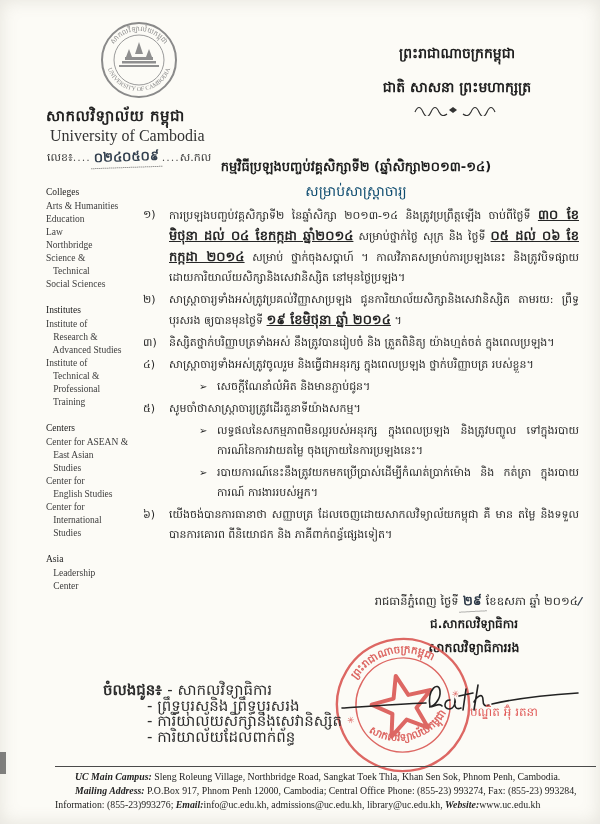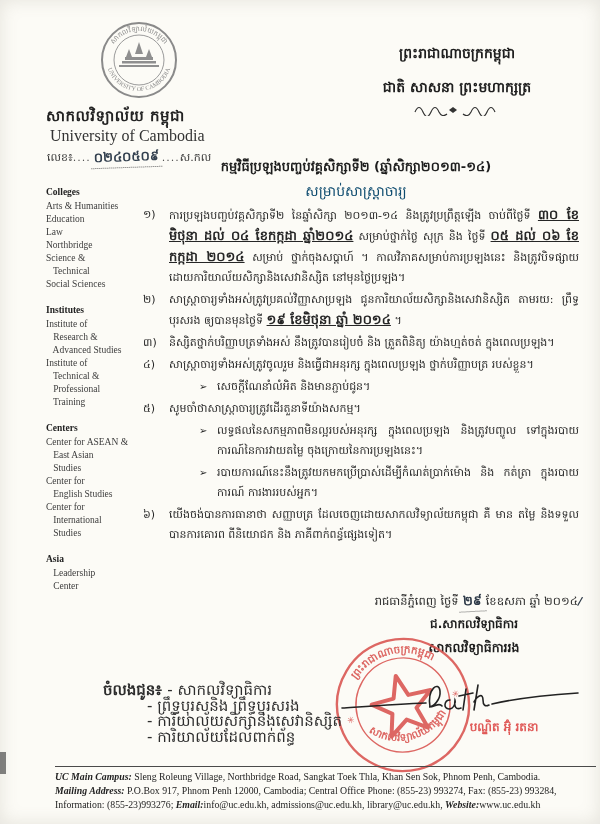--- a/index.html
+++ b/index.html
@@ -22,21 +22,21 @@
 
   
   .title-block{position:absolute;left:138px;top:158px;width:436px;text-align:center;}
   .title-block .t1{font-size:13px;font-weight:bold;color:#1d1d1d;}
   .title-block .t2{font-size:14px;font-weight:normal;color:#0c4a6e;margin-top:5px;}
 
   
   .sidebar{position:absolute;left:46px;top:186px;width:96px;
            font-family:"Liberation Serif",serif;font-size:9.5px;line-height:13px;color:#3c3c3c;}
   .sb-sec{margin-bottom:13px;}
-  .sb-head{font-weight:bold;color:#222;margin-bottom:1px;}
+  .sb-head{font-weight:normal;color:#222;margin-bottom:1px;}
   .sb-line{white-space:pre;}
 
   
   .doc-body{position:absolute;left:143px;top:205px;width:436px;font-size:11px;line-height:20px;color:#262626;}
   .item{display:flex;margin-bottom:2px;}
   .item .num{width:26px;flex:0 0 26px;}
   .item p{margin:0;flex:1;text-align:justify;}
   .hl{font-weight:bold;font-size:13px;text-decoration:underline;}
   .bullet{display:flex;margin:0 0 2px 56px;}
   .bullet .bmark{width:18px;flex:0 0 18px;font-size:10px;}
@@ -46,33 +46,33 @@
   .place-date{position:absolute;left:300px;top:592px;width:282px;text-align:right;font-size:11.5px;color:#262626;}
   .date-hand{display:inline-block;font-weight:bold;font-size:13px;color:#2e3a48;
              border-bottom:1px dotted #666;padding:0 4px;transform:rotate(-3deg);}
   .date-tick{display:inline-block;color:#2e3a48;font-weight:bold;transform:rotate(12deg);}
   .for-rector{position:absolute;left:388px;top:616px;width:172px;text-align:center;
               font-size:12px;font-weight:bold;color:#1d1d1d;}
   .vice-rector{position:absolute;left:388px;top:640px;width:172px;text-align:center;
                font-size:12.5px;font-weight:bold;color:#1d1d1d;}
   .stamp{position:absolute;left:332px;top:634px;width:142px;height:142px;opacity:.88;}
   .signature{position:absolute;left:338px;top:672px;width:244px;height:58px;}
-  .signer{position:absolute;left:428px;top:719px;width:152px;text-align:center;
-          font-size:12px;font-weight:bold;color:#e05a58;}
+  .signer{position:absolute;left:428px;top:704px;width:152px;text-align:center;
+          font-size:12px;font-weight:normal;color:#e05a58;}
 
   
   .cc{position:absolute;left:103px;top:683px;font-size:15px;line-height:15.5px;color:#2d2d2d;}
   .cc .cc-first{font-weight:bold;}
   .cc .cc-item{margin-left:44px;}
   .cc .cc-first .cc-item-inline{font-weight:normal;}
 
   
   .footer{position:absolute;left:55px;top:766px;width:541px;border-top:1.5px solid #4a4a4a;
           padding-top:3px;font-family:"Liberation Serif",serif;font-size:9.8px;line-height:14px;color:#222;}
-  .footer .fl{text-align:justify;}
+  .footer .fl{text-align:justify;margin-left:20px;}
   .flabel{font-weight:bold;font-style:italic;}
   .edge-mark{position:absolute;left:0;top:752px;width:6px;height:22px;background:#4d4d4d;opacity:.7;}
 </style>
 </head>
 <body>
 
 <div class="page">
 
   <svg class="seal" viewBox="0 0 86 80">
     <circle cx="43" cy="40" r="37" fill="none" stroke="#8a8a8a" stroke-width="2"></circle>

